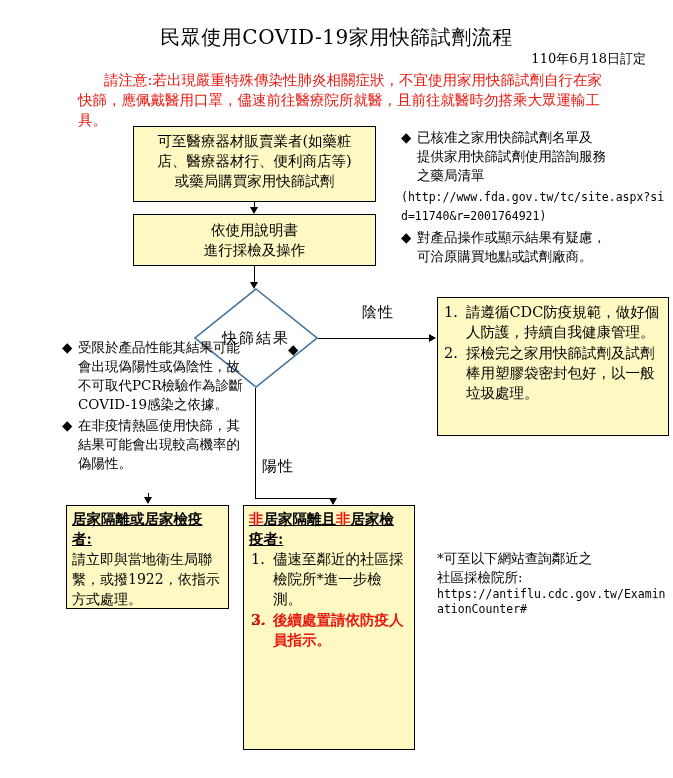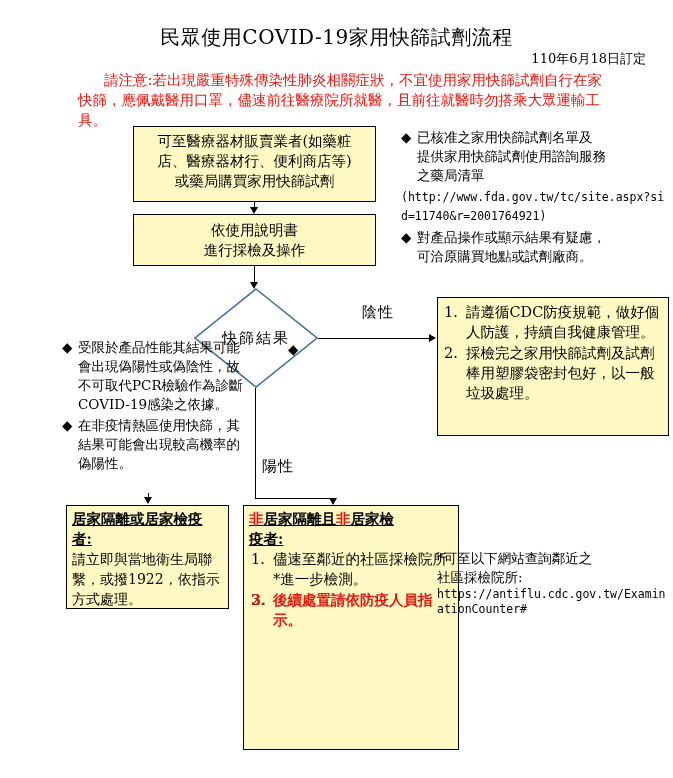--- a/index.html
+++ b/index.html
@@ -200,21 +200,21 @@
   #box-isolation {
     top: 505px;
     left: 66px;
     width: 163px;
     height: 104px;
     padding: 3px 5px 0 5px;
   }
   #box-nonisolation {
     top: 505px;
     left: 243px;
-    width: 216px;
+    width: 172px;
     height: 245px;
     padding: 3px 5px 0 5px;
   }
   .hdr-underline {
     text-decoration: underline;
     font-weight: 700;
     font-size: 14.5px;
     line-height: 20px;
     display: block;
   }

